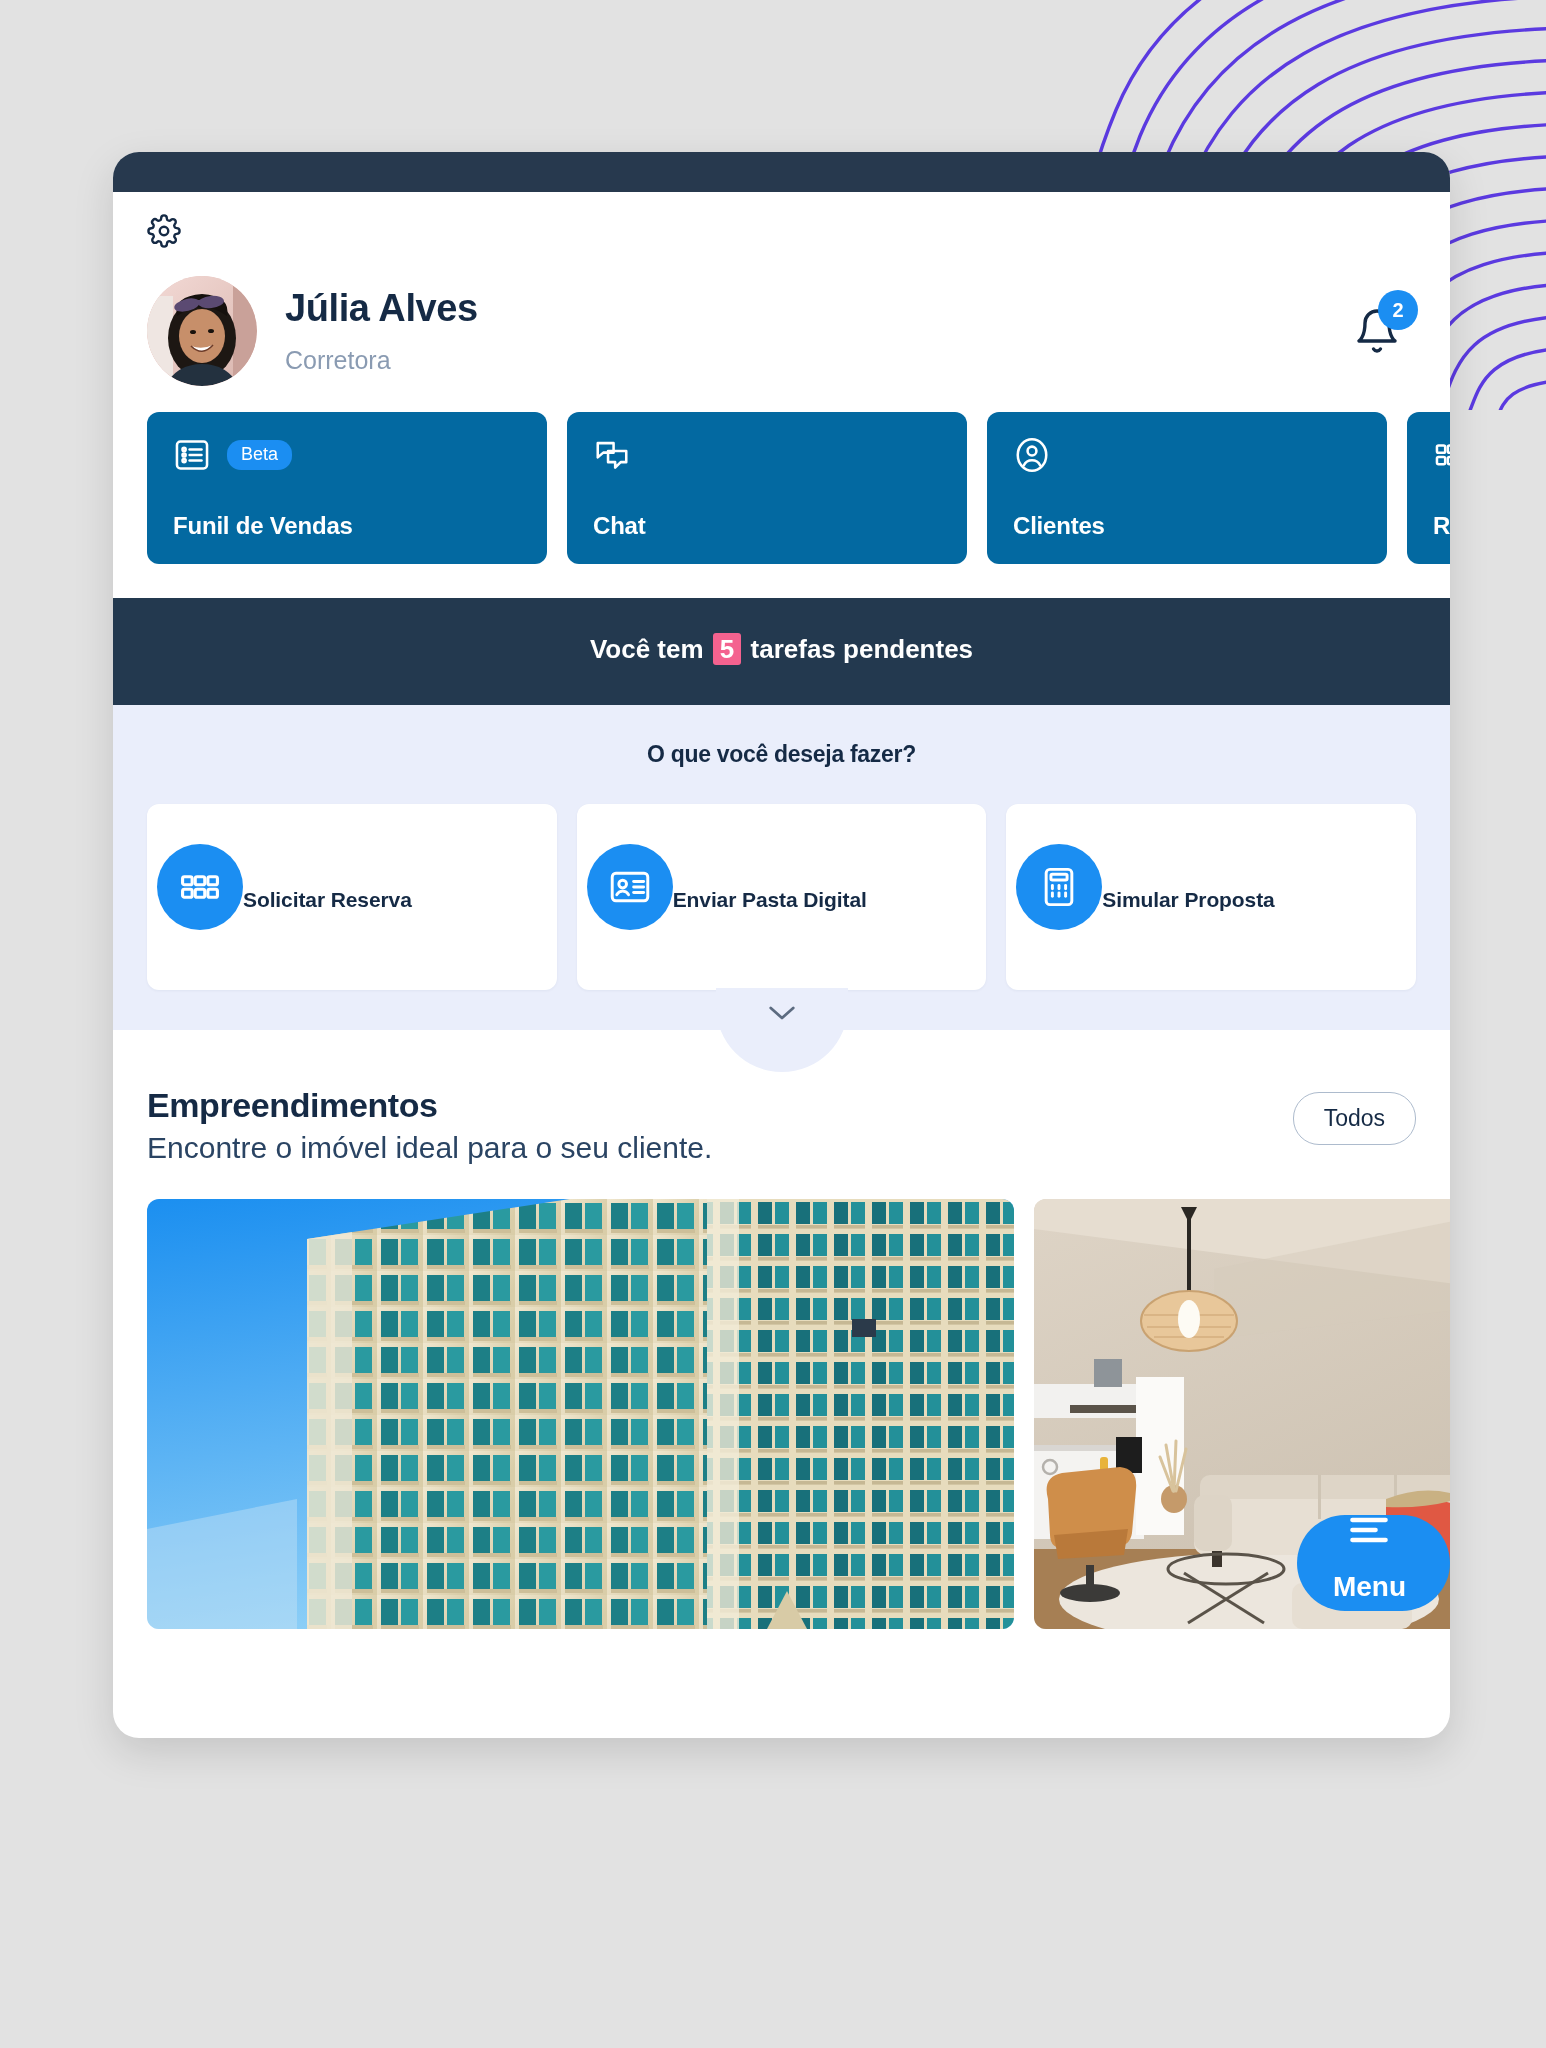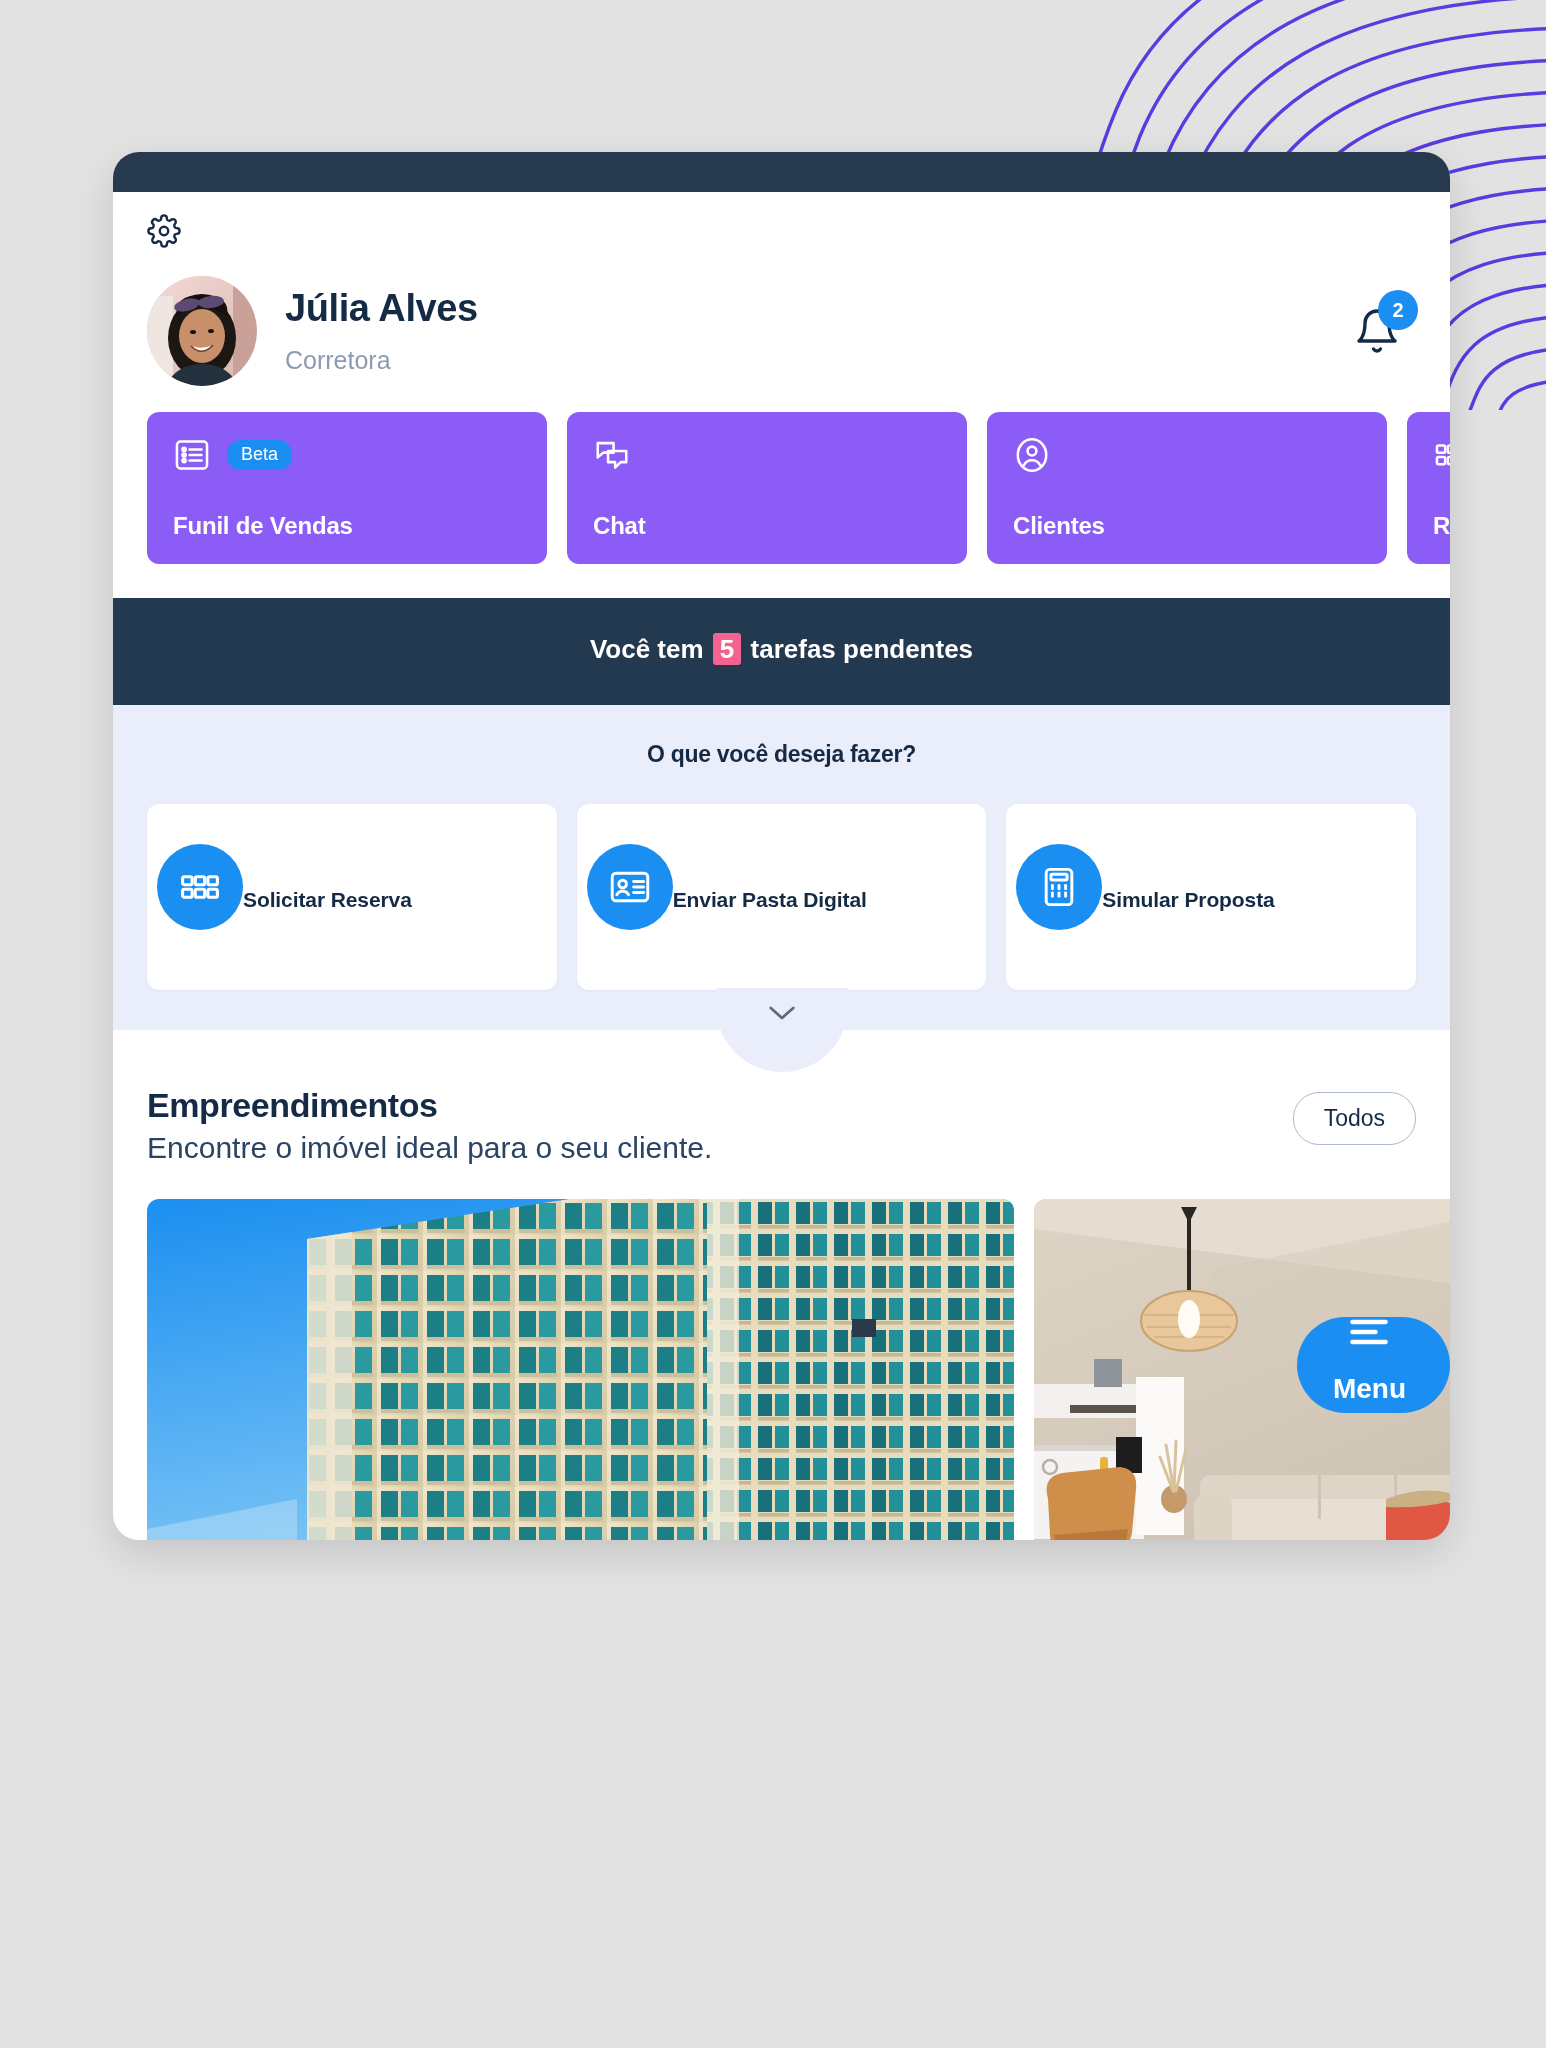--- a/index.html
+++ b/index.html
@@ -11,21 +11,21 @@
     position:relative;
   }
 
   
   .bg-waves { position:absolute; top:-40px; right:-20px; width:700px; height:450px; pointer-events:none; }
 
   
   .device {
     position:absolute;
     left:113px; top:152px;
-    width:1337px; height:1388px;
+    width:1337px; height:1586px;
     background:#ffffff;
     border-radius:26px;
     box-shadow:0 14px 40px rgba(0,0,0,.13);
     overflow:hidden;
   }
   .statusbar {
     height:40px; background:#27394e; width:100%;
   }
 
   
@@ -67,21 +67,21 @@
   }
 
   
   .navstrip {
     display:flex; gap:20px;
     padding:26px 0 34px 34px;
     overflow:hidden;
   }
   .navcard {
     flex:none; width:400px; height:152px;
-    background:#8b5cf6; border-radius:12px;
+    background:#0369a1; border-radius:12px;
     padding:24px 26px; position:relative;
     cursor:pointer; color:#fff;
     display:flex; flex-direction:column; justify-content:space-between;
   }
   .navcard .icon-row { display:flex; align-items:center; gap:16px; }
   .navcard .nc-icon { width:38px; height:38px; display:block; }
   .beta-pill {
     background:#1b8ef2; color:#fff;
     font-size:18px; font-weight:500;
     border-radius:14px; padding:4px 14px; line-height:1.2;

